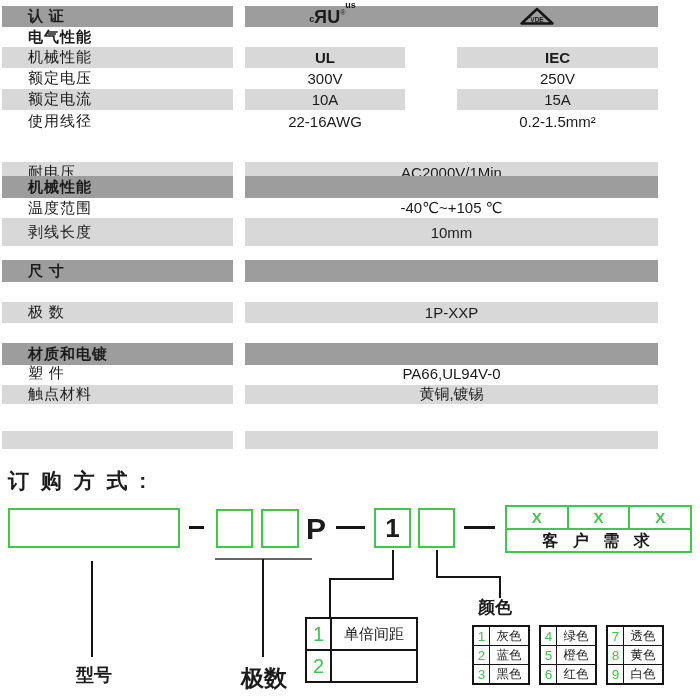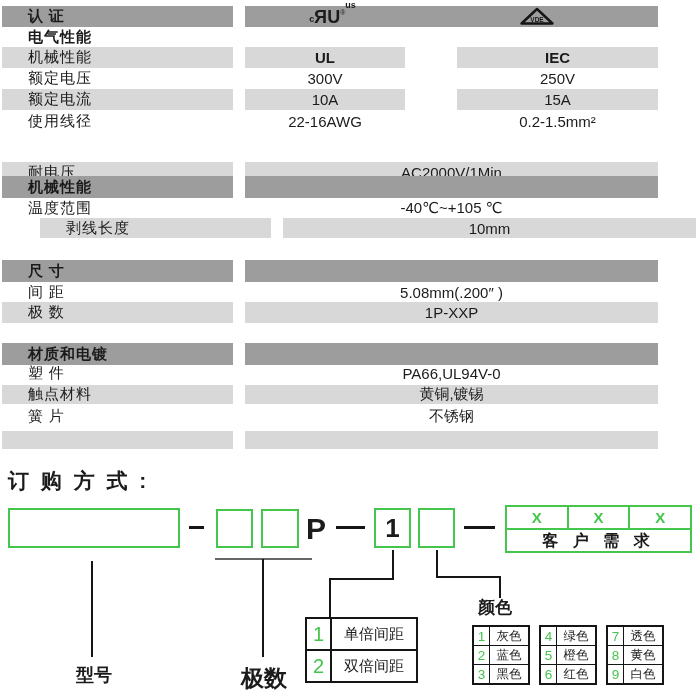--- a/index.html
+++ b/index.html
@@ -122,21 +122,20 @@
     <path d="M437 50 V77 H500 V98" fill="none" stroke="#151515" stroke-width="2"></path>
   </svg>
 
   <div id="pitch-table">
       <div class="ptrow">
         <div class="ptnum">1</div>
         <div class="ptname">单倍间距</div>
       </div>
       <div class="ptrow ptrow2">
         <div class="ptnum">2</div>
-        <div class="ptname">双倍间距</div>
       </div>
     </div>
 
   <div id="color-heading">颜色</div>
   <div id="color-tables">
       <div class="ctable">
         <div class="ctrow">
           <div class="ctnum">1</div>
           <div class="ctname">灰色</div>
         </div>
@@ -209,49 +208,41 @@
       <div class="vfull light">AC2000V/1Min</div>
     </div>
     <div class="srow" style="top: 176px; height: 22px;">
       <div class="lbl bold dark">机械性能</div>
       <div class="vfull dark"></div>
     </div>
     <div class="srow" style="top: 198px; height: 20px;">
       <div class="lbl">温度范围</div>
       <div class="vfull">-40℃~+105 ℃</div>
     </div>
-    <div class="srow" style="top: 218px; height: 20px; margin-left: 38px;">
+    <div class="srow" style="top: 218px; height: 28px;">
       <div class="lbl light">剥线长度</div>
       <div class="vfull light">10mm</div>
     </div>
     <div class="srow" style="top: 260px; height: 22px;">
       <div class="lbl bold dark">尺 寸</div>
       <div class="vfull dark"></div>
     </div>
-    <div class="srow" style="top: 282px; height: 20px;">
-      <div class="lbl">间 距</div>
-      <div class="vfull">5.08mm(.200″ )</div>
-    </div>
     <div class="srow" style="top: 302px; height: 21px;">
       <div class="lbl light">极 数</div>
       <div class="vfull light">1P-XXP</div>
     </div>
     <div class="srow" style="top: 343px; height: 22px;">
       <div class="lbl bold dark">材质和电镀</div>
       <div class="vfull dark"></div>
     </div>
     <div class="srow" style="top: 365px; height: 16px;">
       <div class="lbl">塑 件</div>
       <div class="vfull">PA66,UL94V-0</div>
     </div>
     <div class="srow" style="top: 385px; height: 19px;">
       <div class="lbl light">触点材料</div>
       <div class="vfull light">黄铜,镀锡</div>
     </div>
-    <div class="srow" style="top: 406px; height: 21px;">
-      <div class="lbl">簧 片</div>
-      <div class="vfull">不锈钢</div>
-    </div>
     <div class="srow" style="top: 431px; height: 18px;">
       <div class="lbl light"></div>
       <div class="vfull light"></div>
     </div>
   </div>
 
 </body></html>

